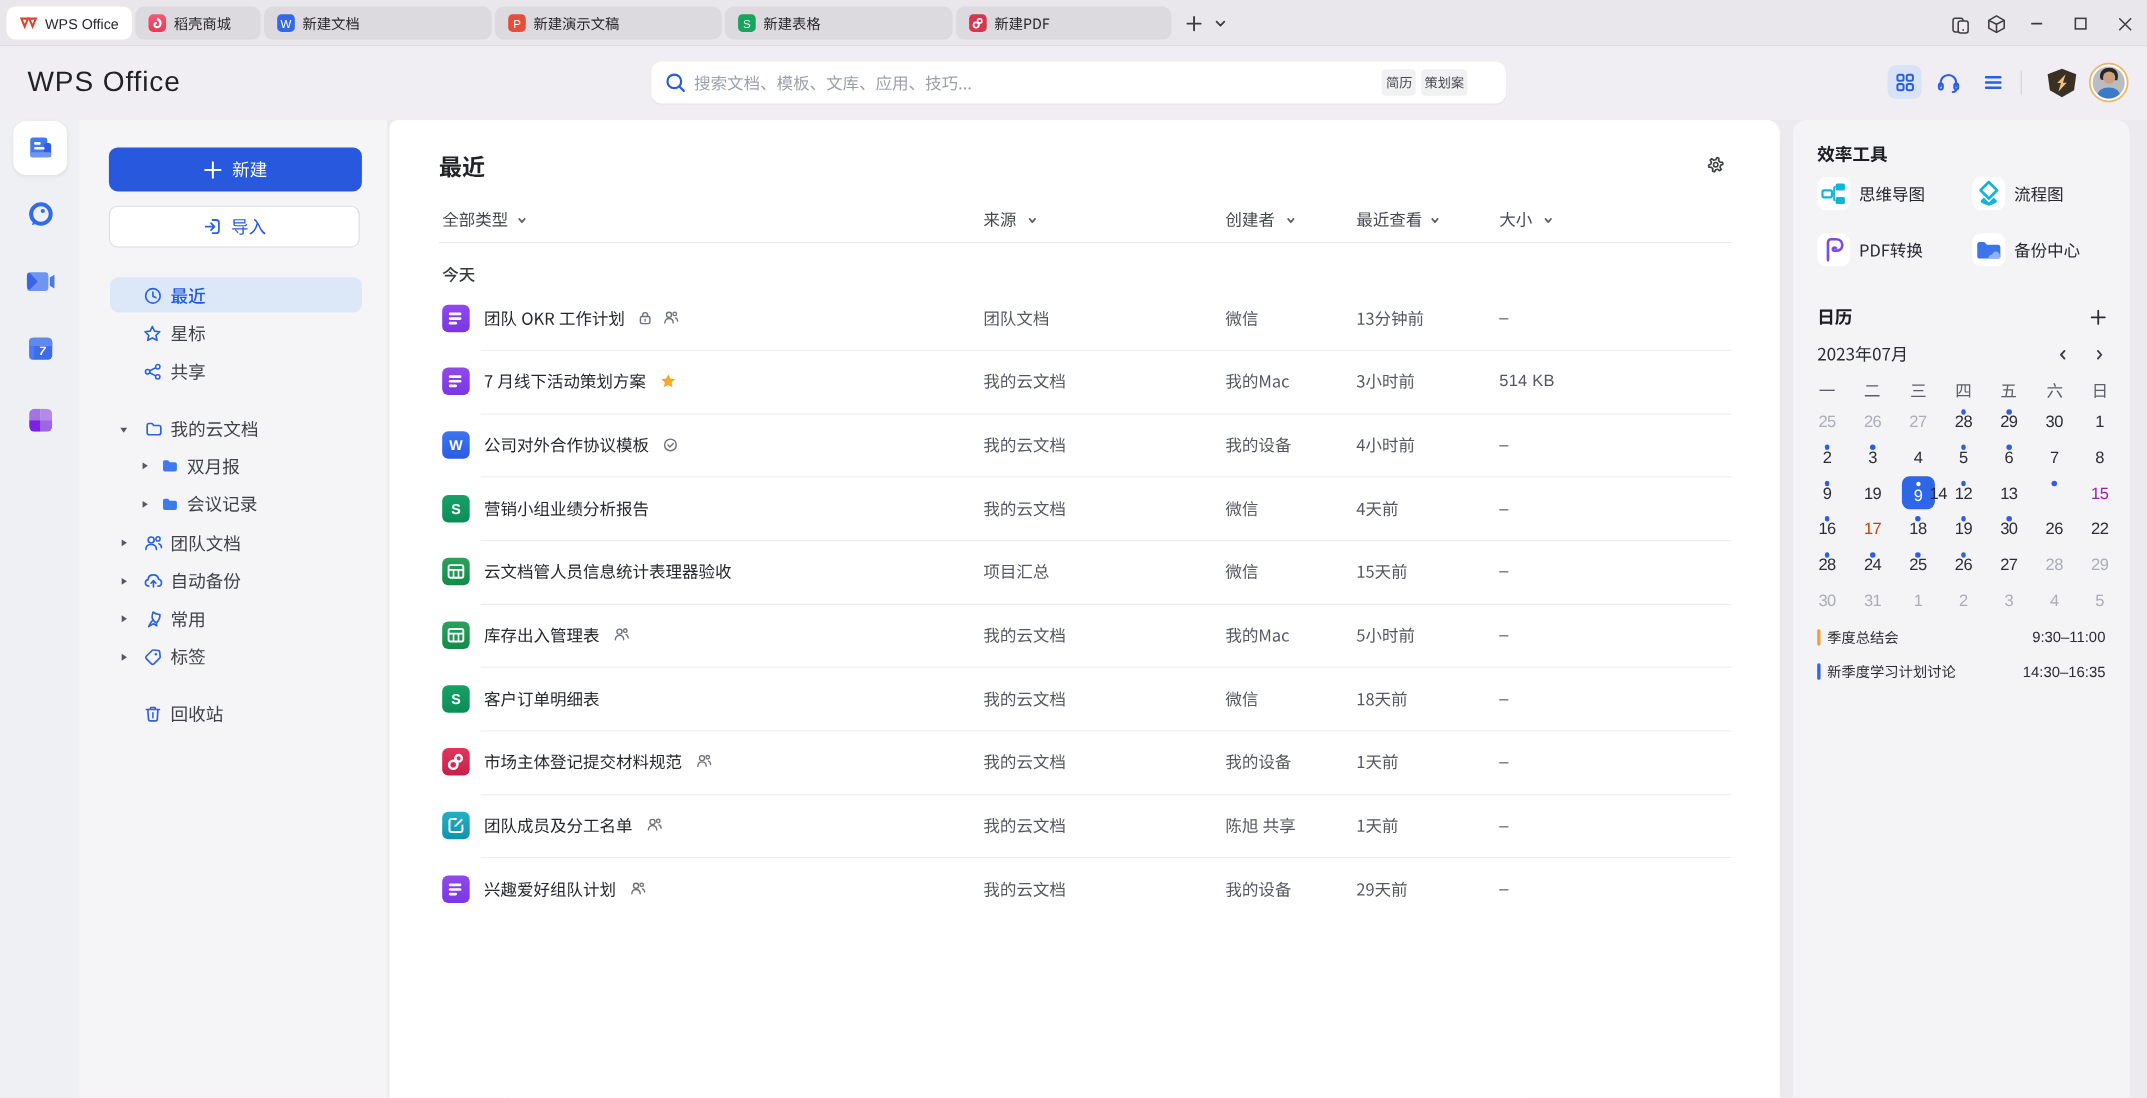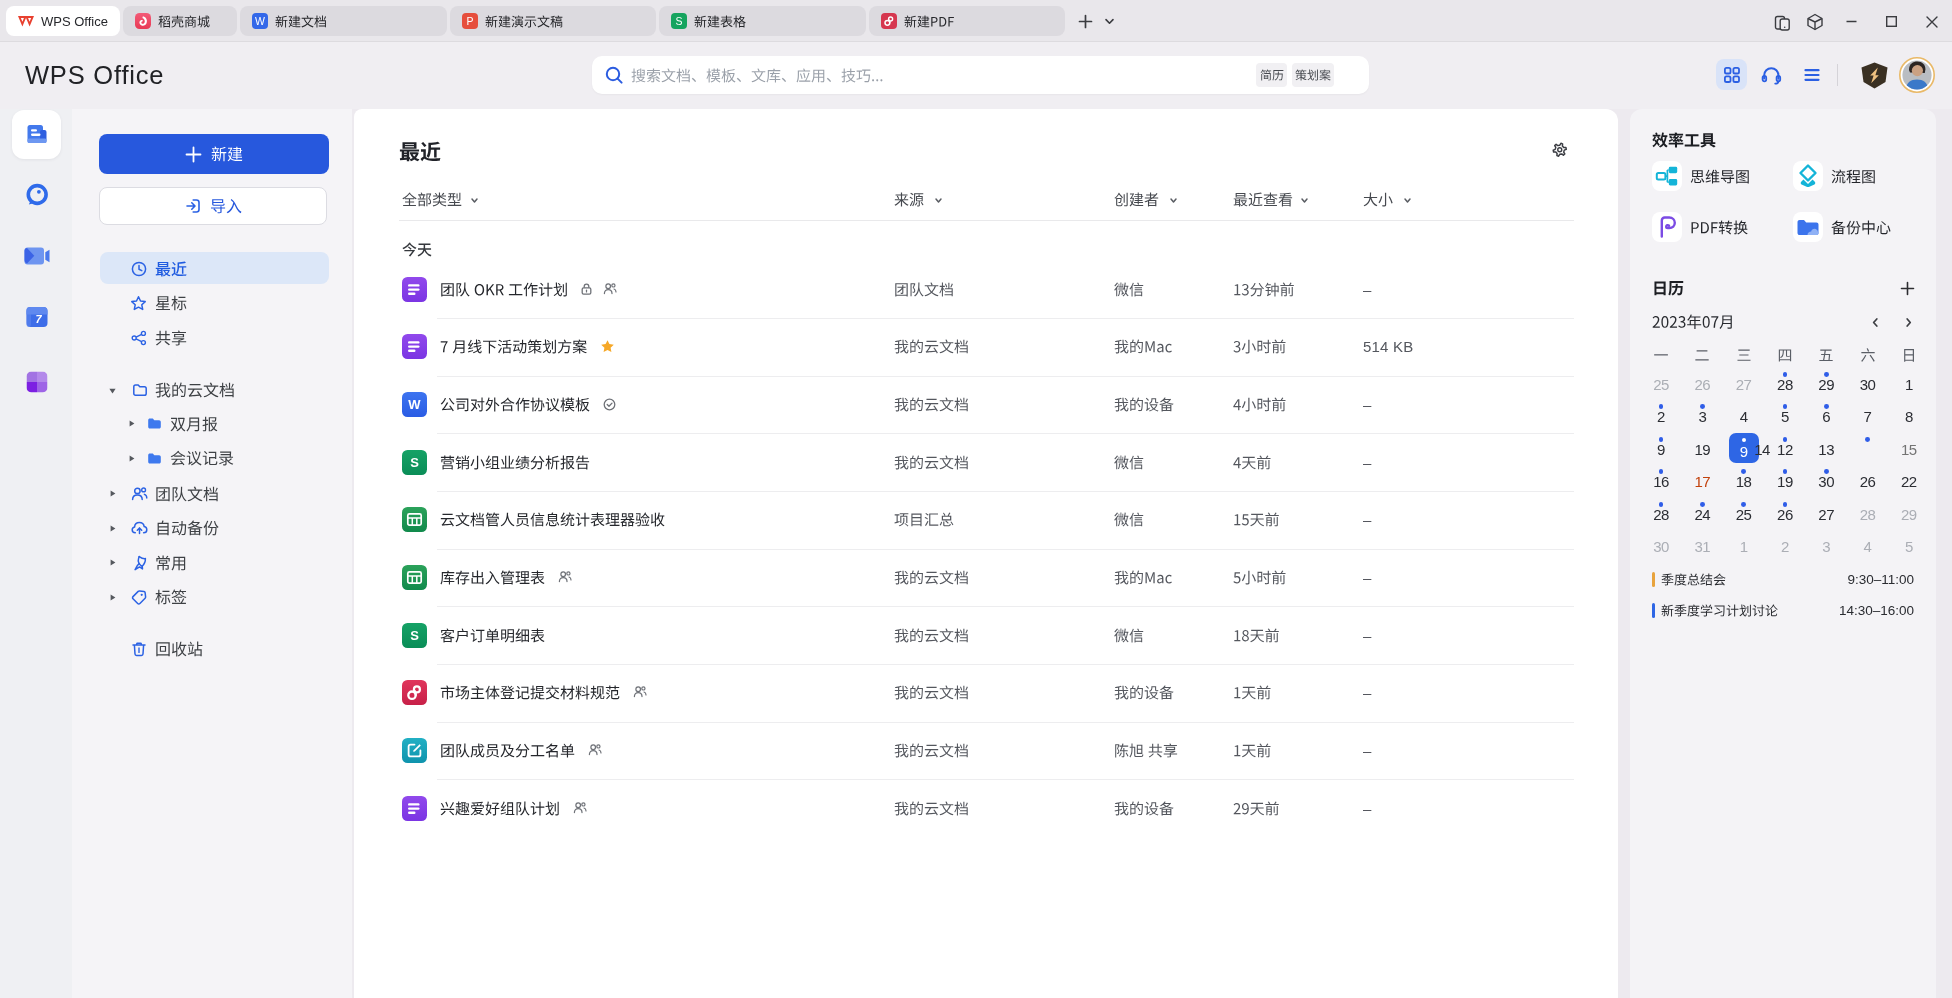--- a/index.html
+++ b/index.html
@@ -1721,21 +1721,21 @@
   </div>
 <div style="position:absolute;left:1782.5px;top:436.9px;width:4.8px;height:4.8px;border-radius:50%;background:#2f5de8"></div>
 <div class="ctr" style="left:1826.2px;top:448.5px">
     <span class="cal" style="color:#2b2d33">13</span>
   </div>
 <div class="ctr" style="left:1762px;top:448.5px">
     <span class="cal" style="color:#2b2d33">14</span>
   </div>
 <div style="position:absolute;left:1865.1px;top:436.9px;width:4.8px;height:4.8px;border-radius:50%;background:#2f5de8"></div>
 <div class="ctr" style="left:1908.8px;top:448.5px">
-    <span class="cal" style="color:#737373">15</span>
+    <span class="cal" style="color:#a21caf">15</span>
   </div>
 <div class="ctr" style="left:1661.0px;top:481.0px">
     <span class="cal" style="color:#2b2d33">16</span>
   </div>
 <div style="position:absolute;left:1658.6px;top:469.4px;width:4.8px;height:4.8px;border-radius:50%;background:#2f5de8"></div>
 <div class="ctr" style="left:1702.3px;top:481.0px">
     <span class="cal" style="color:#c2410c">17</span>
   </div>
 <div class="ctr" style="left:1743.6px;top:481.0px">
     <span class="cal" style="color:#2b2d33">18</span>
@@ -1826,13 +1826,13 @@
         <use href="#g188" x="3000"></use>
         <use href="#g189" x="4000"></use>
         <use href="#g84" x="5000"></use>
         <use href="#g30" x="6000"></use>
         <use href="#g190" x="7000"></use>
         <use href="#g191" x="8000"></use>
       </g>
     </svg>
   </div>
 <div class="ln" style="right:38.0px;top:601.5px;height:18px;">
-    <span style="font-size:13.5px;color:#2a2c31">14:30–16:00</span>
+    <span style="font-size:13.5px;color:#2a2c31">14:30–16:35</span>
   </div>
 </body></html>

